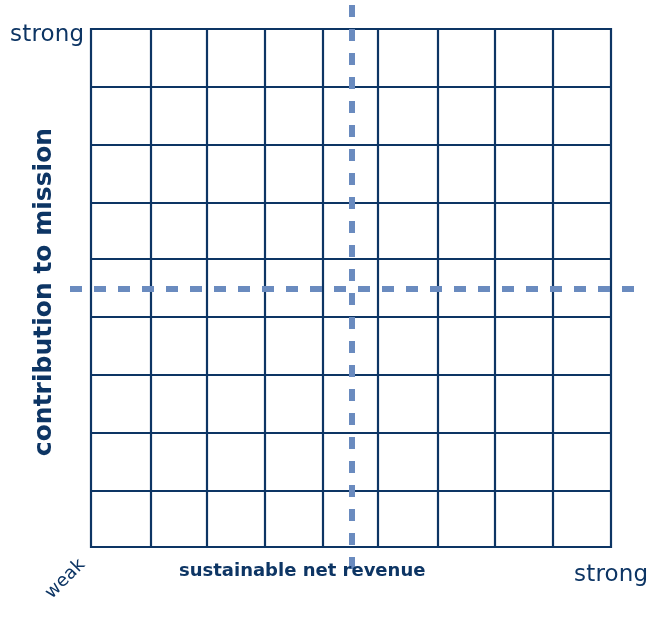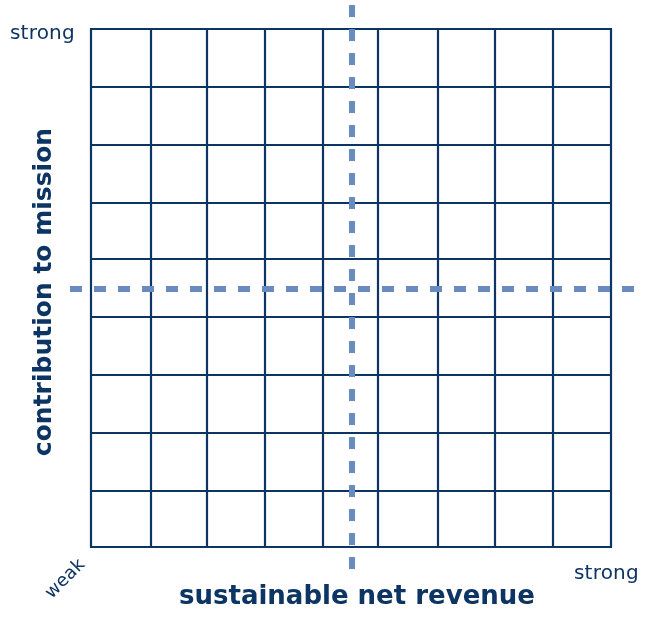--- a/index.html
+++ b/index.html
@@ -1,18 +1,18 @@
 <!DOCTYPE html>
 <html><head>
 <meta charset="utf-8">
 <style>
   html, body { margin: 0; padding: 0; background: #ffffff; }
   body { width: 662px; height: 636px; position: relative; overflow: hidden; font-family: "DejaVu Sans", sans-serif; }
   #diagram { position: absolute; left: 0; top: 0; }
-  .corner-label { position: absolute; color: #0d3564; font-size: 20px; font-family: "DejaVu Sans", sans-serif; letter-spacing: 0.2px; }
+  .corner-label { position: absolute; color: #0d3564; font-size: 23px; font-family: "DejaVu Sans", sans-serif; letter-spacing: 0.2px; }
   .axis-title { position: absolute; color: #0d3564; font-weight: bold; font-family: "DejaVu Sans", sans-serif; }
 </style>
 </head>
 <body>
 
 <svg id="diagram" width="662" height="636" viewBox="0 0 662 636">
   <g id="grid-lines">
       <line x1="91" x2="91" y1="28" y2="548" stroke="#0d3564" stroke-width="2.2"></line>
       <line x1="151" x2="151" y1="28" y2="548" stroke="#0d3564" stroke-width="2.2"></line>
       <line x1="207" x2="207" y1="28" y2="548" stroke="#0d3564" stroke-width="2.2"></line>
@@ -37,14 +37,14 @@
   <g id="divider-lines">
       <line x1="352" x2="352" y1="5" y2="572" stroke="#6a8bbf" stroke-width="6" stroke-dasharray="12 12"></line>
       <line x1="70" x2="636" y1="289" y2="289" stroke="#6a8bbf" stroke-width="6" stroke-dasharray="12 12"></line>
     </g>
 </svg>
 
 <div class="corner-label" style="left:10px; top:20px;">strong</div>
 <div class="corner-label" style="left:574px; top:560px;">strong</div>
 <div class="corner-label" style="left:38px; top:563px; transform: rotate(-45deg); transform-origin: 30px 10px; font-size:18px;">weak</div>
 
-<div class="axis-title" style="left:179px; top:580px; font-size:26px;">sustainable net revenue</div>
+<div class="axis-title" style="left:179px; top:559px; font-size:18px;">sustainable net revenue</div>
 <div class="axis-title" style="left:42px; top:292px; font-size:25px; white-space:nowrap; transform: translate(-50%, -50%) rotate(-90deg);">contribution to mission</div>
 
 </body></html>

